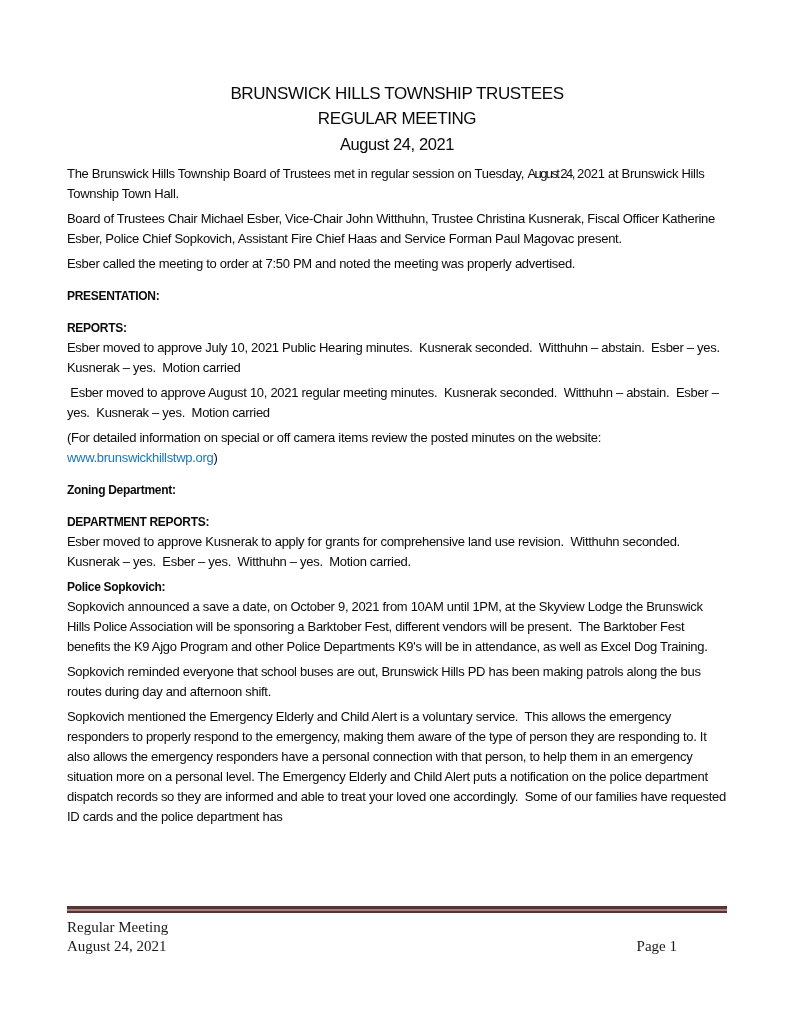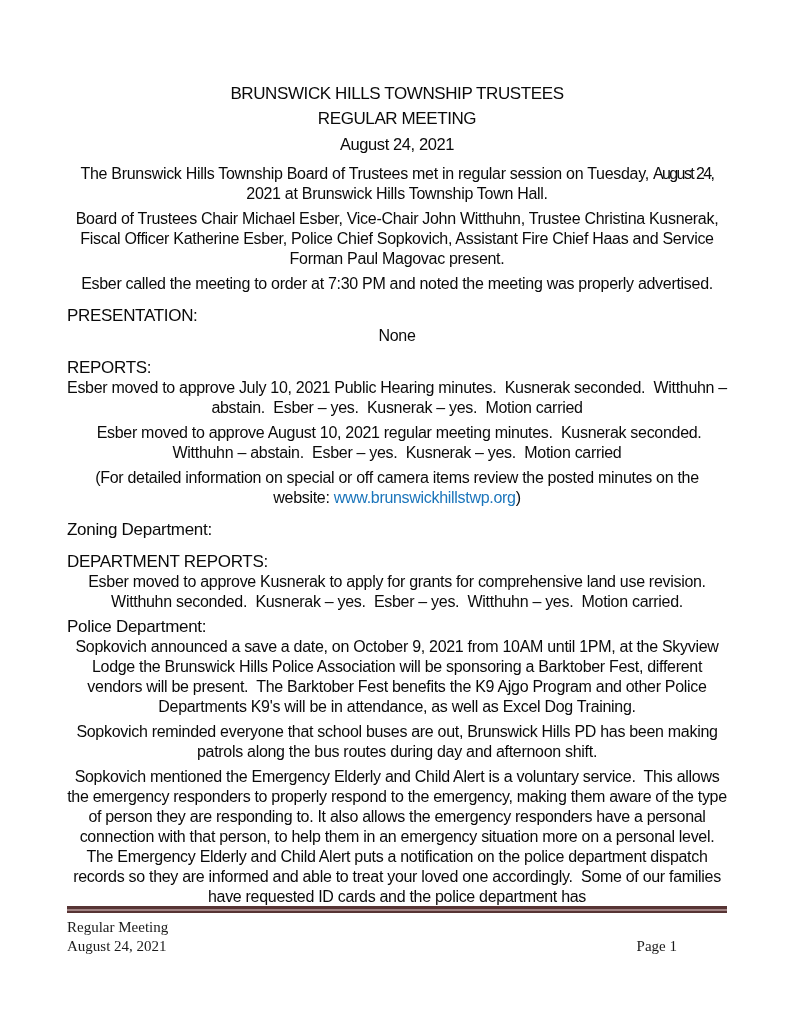--- a/index.html
+++ b/index.html
@@ -26,30 +26,29 @@
   
   .doc-header{text-align:center;font-weight:normal;letter-spacing:-0.4px;}
   .doc-header .t1,.doc-header .t2{
     font-size:17px;line-height:20px;margin:0 0 5px 0;
   }
   .doc-header .t3{
     font-size:16.5px;line-height:20px;margin:0 0 10px 0;
   }
   
   .para{
-    font-size:16px;
+    font-size:13px;
     line-height:20px;
     letter-spacing:-0.3px;
     margin:0 0 5px 0;
     white-space:pre-wrap;
-    text-align:center;
   }
   .heading{
-    font-weight:normal;
-    font-size:17px;
+    font-weight:bold;
+    font-size:12px;
     line-height:20px;
     letter-spacing:-0.3px;
     margin:12px 0 0 0;
     white-space:pre-wrap;
   }
   .heading.tight{margin-top:5px;}
   .para.no-gap{margin-bottom:14px;}
   .squish{
     font-weight:normal;
     letter-spacing:-1.6px;
@@ -94,36 +93,35 @@
   <div class="doc-header">
     <div class="t1">BRUNSWICK HILLS TOWNSHIP TRUSTEES</div>
     <div class="t2">REGULAR MEETING</div>
     <div class="t3">August 24, 2021</div>
   </div>
 
   <p class="para"><span>The Brunswick Hills Township Board of Trustees met in regular session on Tuesday, </span><span class="squish">August 24,</span><span> 2021 at Brunswick Hills Township Town Hall.</span></p>
 
   <p class="para">Board of Trustees Chair Michael Esber, Vice-Chair John Witthuhn, Trustee Christina Kusnerak, Fiscal Officer Katherine Esber, Police Chief Sopkovich, Assistant Fire Chief Haas and Service Forman Paul Magovac present.</p>
 
-  <p class="para">Esber called the meeting to order at 7:30 PM and noted the meeting was properly advertised.</p>
+  <p class="para">Esber called the meeting to order at 7:50 PM and noted the meeting was properly advertised.</p>
 
   <div class="heading">PRESENTATION:</div>
-  <p class="para">None</p>
 
   <div class="heading">REPORTS:</div>
   <p class="para">Esber moved to approve July 10, 2021 Public Hearing minutes.  Kusnerak seconded.  Witthuhn – abstain.  Esber – yes.  Kusnerak – yes.  Motion carried</p>
   <p class="para"> Esber moved to approve August 10, 2021 regular meeting minutes.  Kusnerak seconded.  Witthuhn – abstain.  Esber – yes.  Kusnerak – yes.  Motion carried</p>
   <p class="para"><span>(For detailed information on special or off camera items review the posted minutes on the website: </span><a class="doc-link">www.brunswickhillstwp.org</a><span>)</span></p>
 
   <div class="heading">Zoning Department:</div>
 
   <div class="heading">DEPARTMENT REPORTS:</div>
   <p class="para">Esber moved to approve Kusnerak to apply for grants for comprehensive land use revision.  Witthuhn seconded.  Kusnerak – yes.  Esber – yes.  Witthuhn – yes.  Motion carried.</p>
 
-  <div class="heading tight">Police Department:</div>
+  <div class="heading tight">Police Sopkovich:</div>
   <p class="para">Sopkovich announced a save a date, on October 9, 2021 from 10AM until 1PM, at the Skyview Lodge the Brunswick Hills Police Association will be sponsoring a Barktober Fest, different vendors will be present.  The Barktober Fest benefits the K9 Ajgo Program and other Police Departments K9's will be in attendance, as well as Excel Dog Training.</p>
   <p class="para">Sopkovich reminded everyone that school buses are out, Brunswick Hills PD has been making patrols along the bus routes during day and afternoon shift.</p>
   <p class="para no-gap">Sopkovich mentioned the Emergency Elderly and Child Alert is a voluntary service.  This allows the emergency responders to properly respond to the emergency, making them aware of the type of person they are responding to. It also allows the emergency responders have a personal connection with that person, to help them in an emergency situation more on a personal level. The Emergency Elderly and Child Alert puts a notification on the police department dispatch records so they are informed and able to treat your loved one accordingly.  Some of our families have requested ID cards and the police department has</p>
 
 </div>
 
 <div class="footer">
   <div class="footer-rule"></div>
   <div class="footer-row">
     <div class="footer-left">

